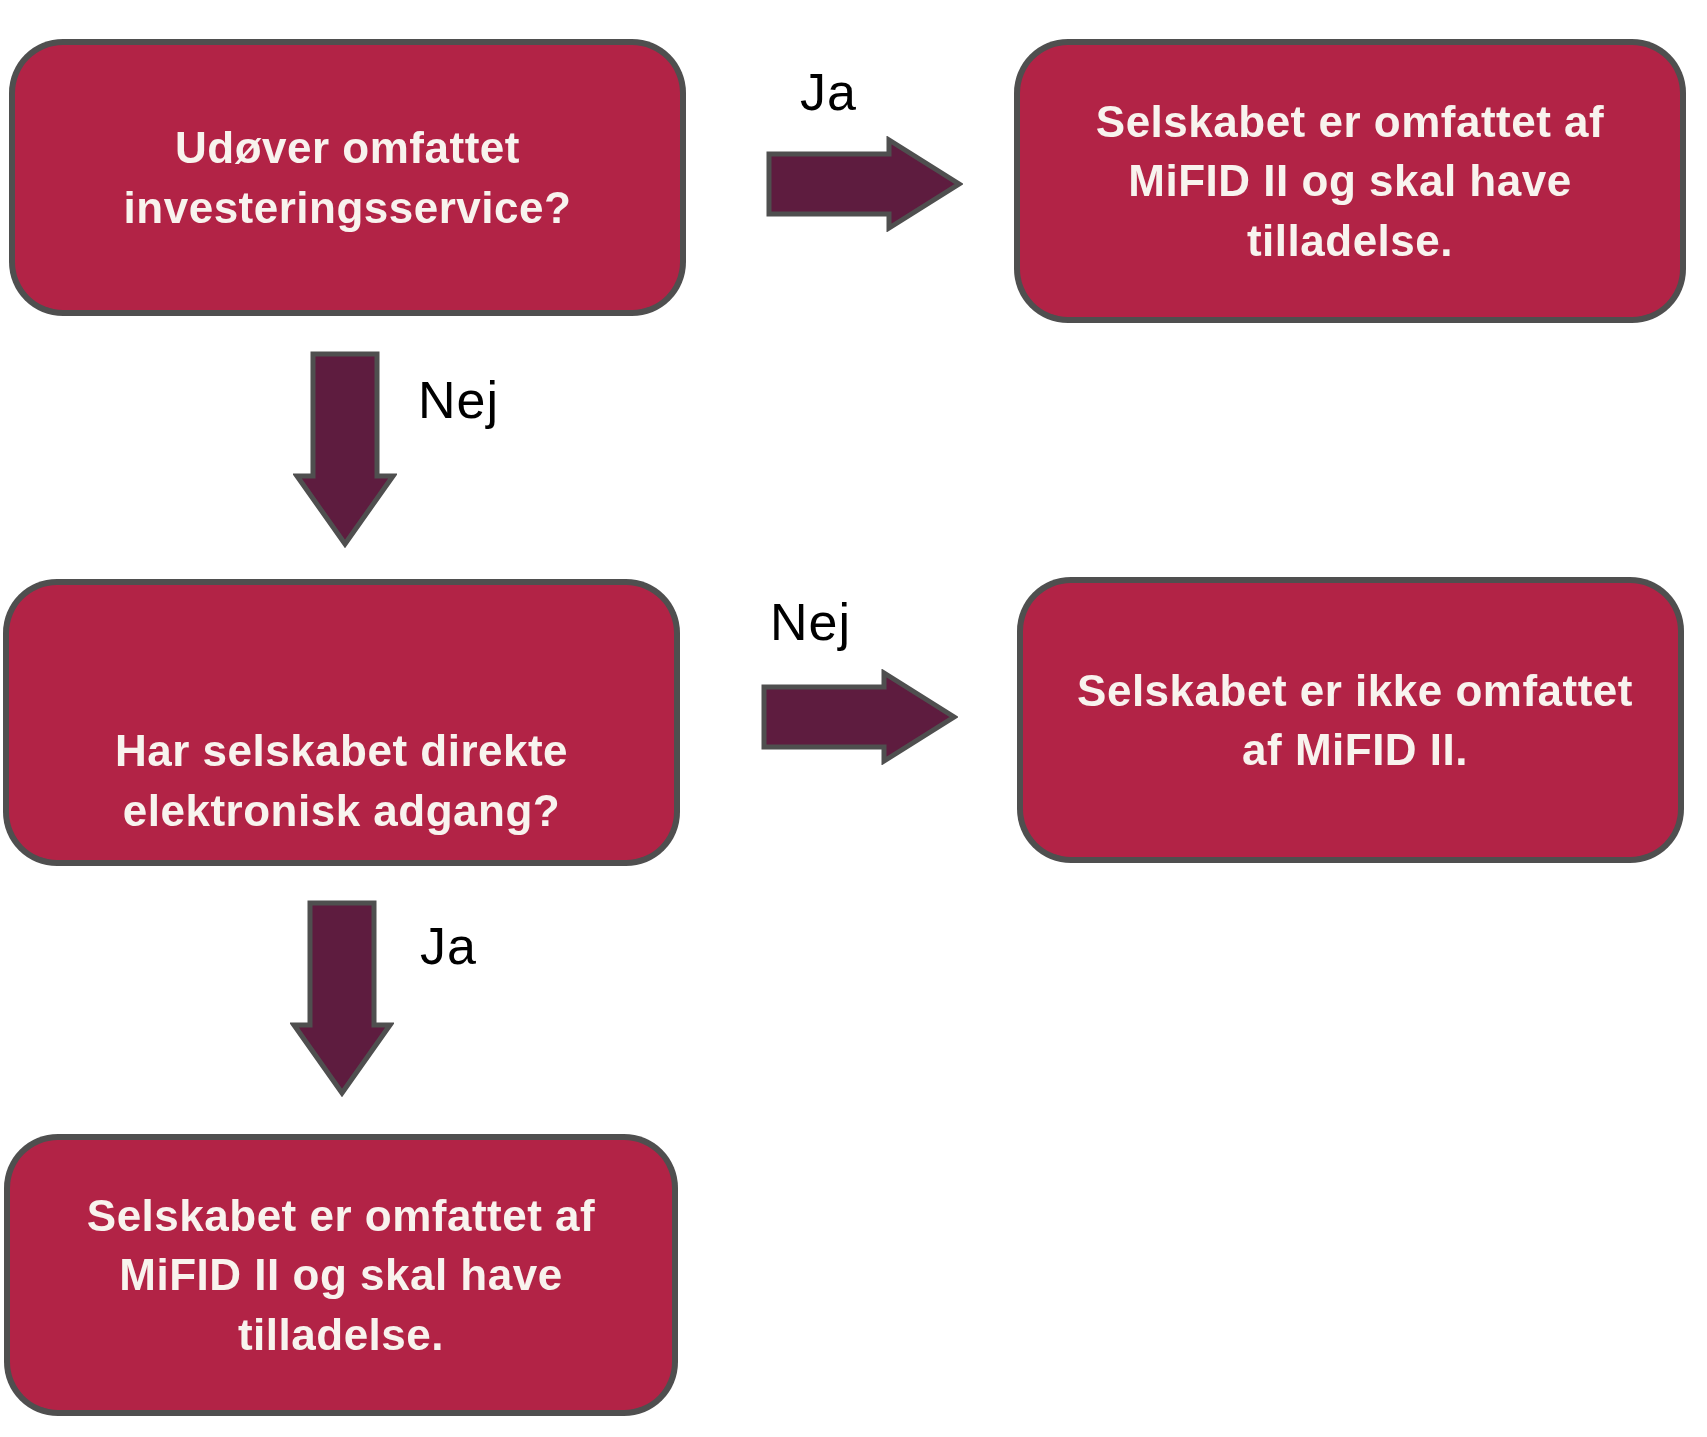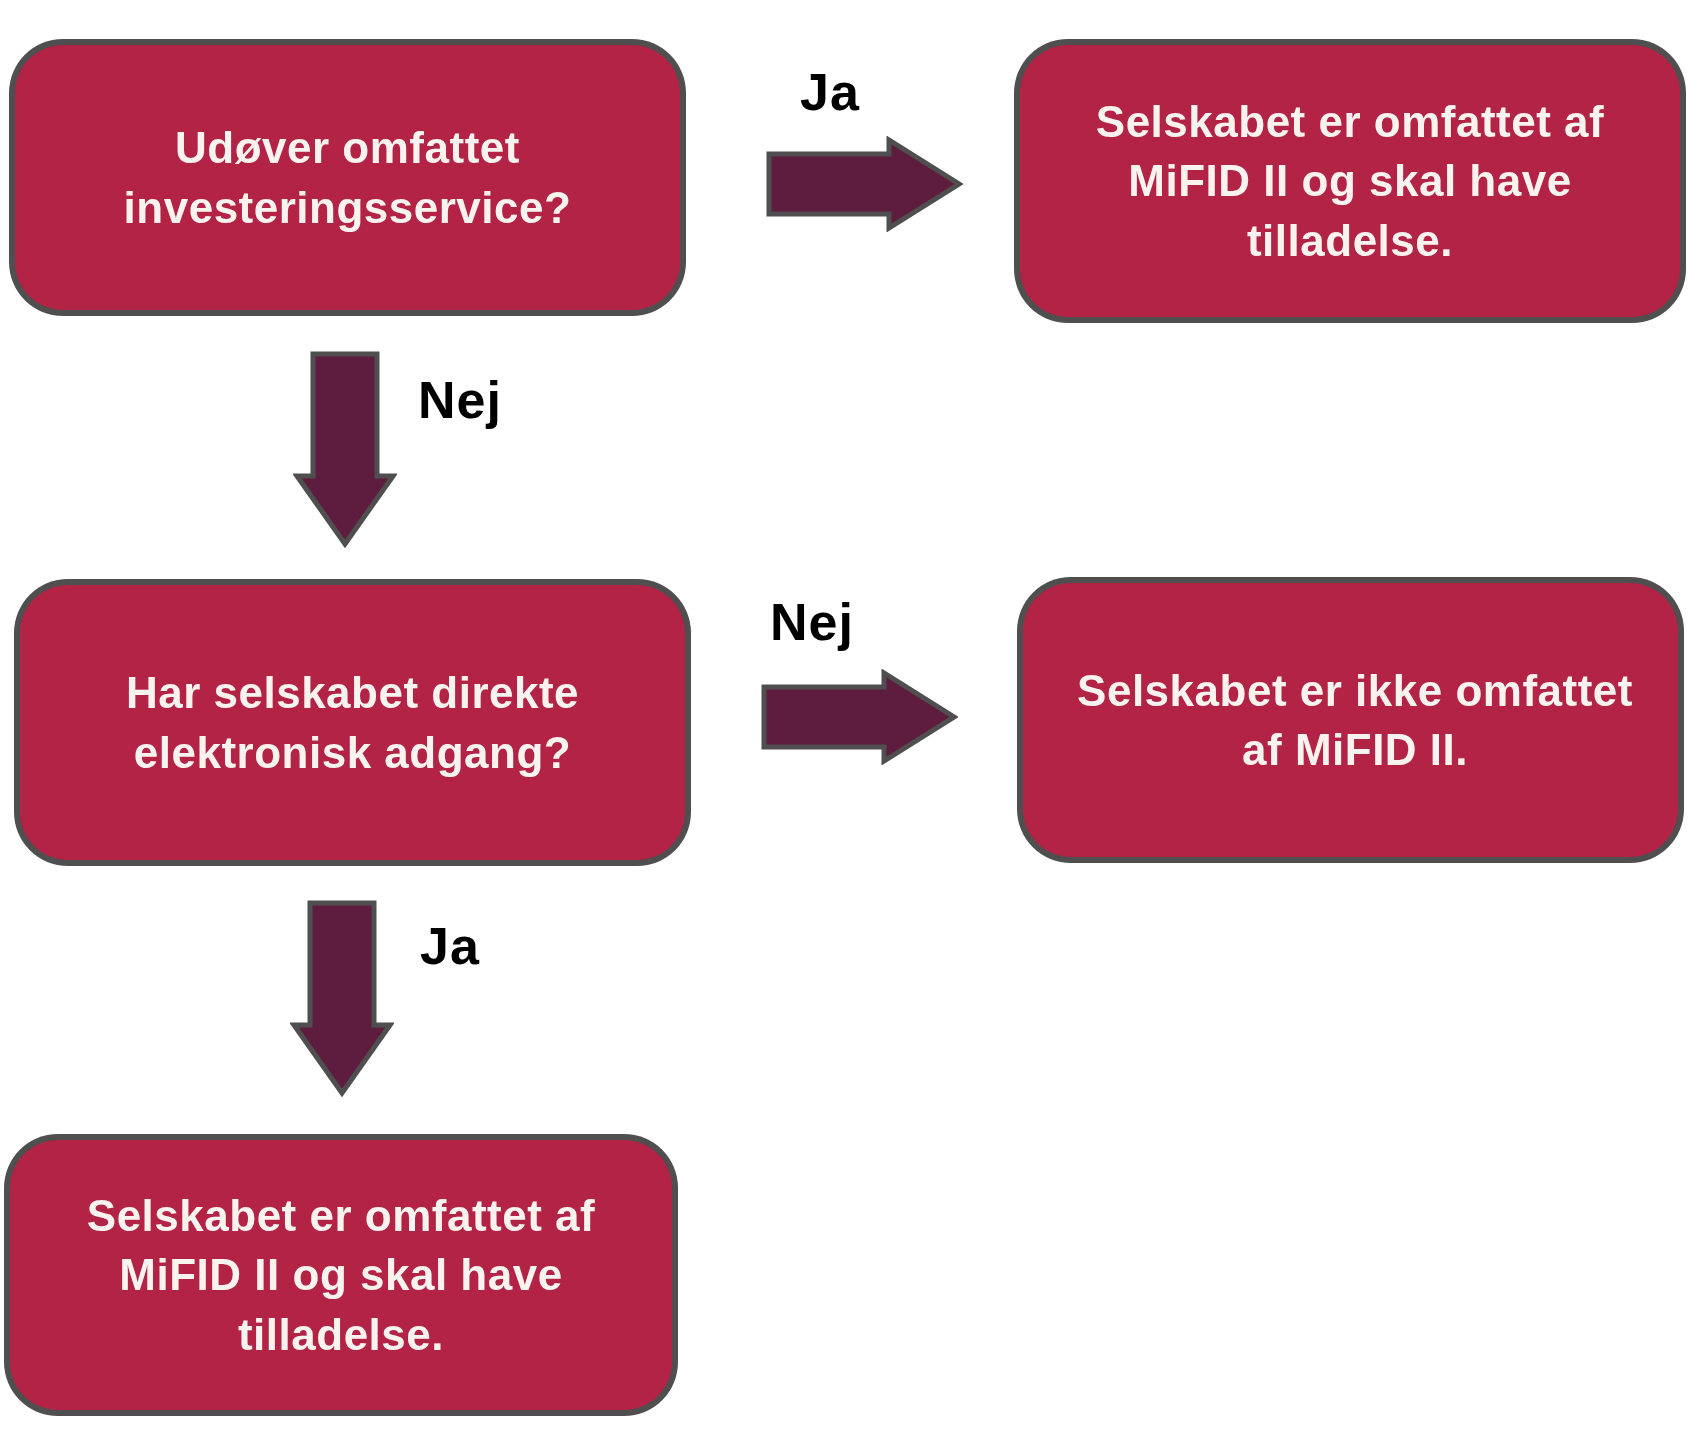--- a/index.html
+++ b/index.html
@@ -34,40 +34,40 @@
   .node-text {
     color: var(--node-text);
     font-size: 44px;
     font-weight: 700;
     line-height: 1.35;
     white-space: pre-line;
     letter-spacing: 0.5px;
   }
   .node-q1 { left: 15px;   top: 45px;   width: 665px; height: 265px; }
   .node-r1 { left: 1020px; top: 45px;   width: 660px; height: 272px; }
-  .node-q2 { left: 20px;   top: 585px;  width: 665px; height: 275px; }
+  .node-q2 { left: 9px;   top: 585px;  width: 665px; height: 275px; align-items: flex-end; }
   .node-r2 { left: 1023px; top: 583px;  width: 655px; height: 274px; justify-content: flex-end; }
   .node-r3 { left: 10px;   top: 1140px; width: 662px; height: 270px; }
 
   .arrow { position: absolute; display: block; }
   .arrow-right-1 { left: 765px; top: 136px; }
   .arrow-right-2 { left: 760px; top: 669px; }
   .arrow-down-1  { left: 293px; top: 350px; }
   .arrow-down-2  { left: 290px; top: 899px; }
   .arrow-shape {
     fill: var(--arrow-fill);
     stroke: var(--outline-gray);
     stroke-width: 5;
     stroke-linejoin: miter;
   }
   .edge-label {
     position: absolute;
     color: var(--edge-label-text);
     font-size: 52px;
-    font-weight: 700;
+    font-weight: 400;
     letter-spacing: 1px;
     line-height: 1;
   }
   .edge-label-ja-1  { left: 800px; top: 66px;  }
   .edge-label-nej-1 { left: 418px; top: 374px; }
   .edge-label-nej-2 { left: 770px; top: 596px; }
   .edge-label-ja-2  { left: 420px; top: 920px; }
 </style>
 </head>
 <body>

